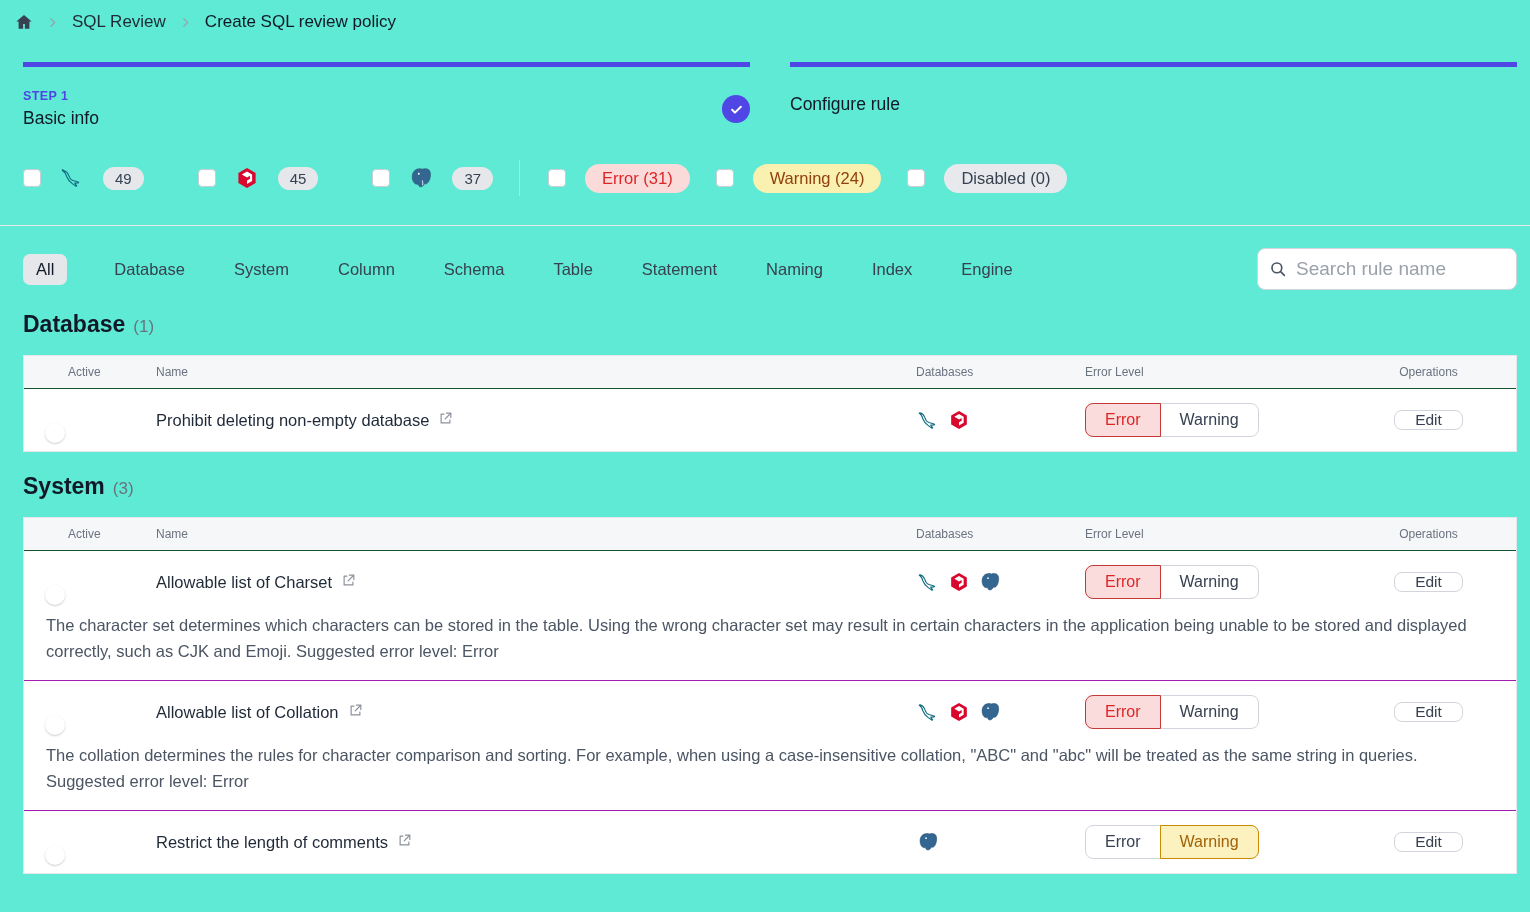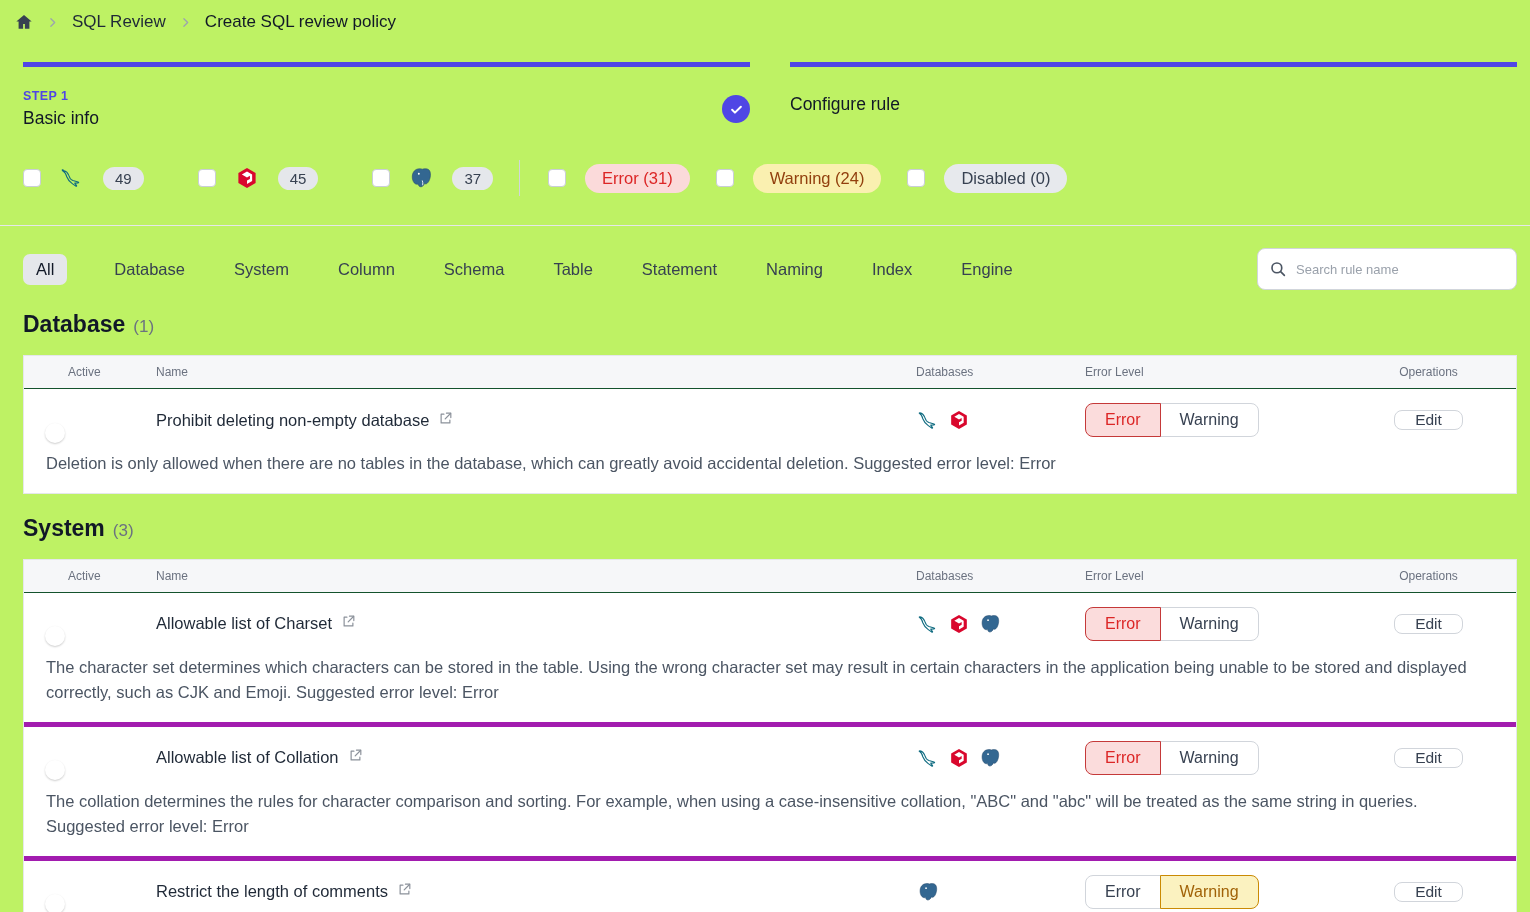--- a/index.html
+++ b/index.html
@@ -1,18 +1,18 @@
 <!DOCTYPE html>
 <html><head>
 <meta charset="utf-8">
 <style>
   * { margin:0; padding:0; box-sizing:border-box; }
   html,body { background:#fff; }
   body { font-family:"Liberation Sans", sans-serif; color:#1f2937; }
-  .page { position:relative; width:1530px; height:912px; background:#bef264; overflow:hidden; }
+  .page { position:relative; width:1530px; height:912px; background:#5eead4; overflow:hidden; }
   .px { padding-left:23px; padding-right:13px; }
 
   
   .breadcrumb-row { display:flex; align-items:center; gap:13px; padding-top:12px; padding-left:15px; }
   .crumb { font-size:17px; color:#1f2937; text-decoration:none; }
   .crumb.current { color:#111827; }
   .bc-sep { display:flex; align-items:center; }
   .home-btn { display:flex; align-items:center; cursor:pointer; }
 
   
@@ -38,39 +38,39 @@
 
   .hsep { border:none; border-top:1px solid #e5e7eb; margin-top:29px; }
 
   
   .tabs-row { display:flex; align-items:center; margin-top:22px; }
   .tabs { display:flex; align-items:center; gap:45px; }
   .tab { background:none; border:none; font-family:inherit; font-size:16.5px; color:#374151; cursor:pointer; padding:6px 2px; }
   .tab.active { background:#e5e7eb; color:#111827; border-radius:7px; padding:6px 13px; }
   .search { position:relative; margin-left:auto; }
   .search input { width:260px; height:42px; border:1px solid #d1d5db; border-radius:8px;
-    padding:0 12px 0 38px; font-family:inherit; font-size:13px; color:#1f2937; outline:none; }
+    padding:0 12px 0 38px; font-family:inherit; font-size:19px; color:#1f2937; outline:none; }
   .search input::placeholder { color:#9aa1ab; }
   .search .mag { position:absolute; left:12px; top:12px; }
 
   
   .section-head { display:flex; align-items:baseline; gap:8px; margin-top:21px; margin-bottom:17px; }
   .section-title { font-size:23px; font-weight:700; color:#111827; }
   .section-count { font-size:17px; color:#6b7280; font-weight:400; }
 
   
   .tbl { border:1px solid #e5e7eb; }
   .trow, .thead { display:grid; grid-template-columns:132px 1fr 220px 280px 175px; align-items:center; }
   .thead { background:#f6f7f9; border-bottom:1px solid #14532d; color:#6b7280; font-size:12px; padding:9px 0; }
   .c-active { padding-left:44px; }
   .c-name { }
   .c-db { padding-left:75px; display:flex; align-items:center; gap:7px; }
   .c-level { padding-left:24px; }
   .c-ops { text-align:center; }
-  .rule-group { border-bottom:5px solid #a21caf; background:#fff; }
+  .rule-group { border-bottom:1px solid #a21caf; background:#fff; }
   .rule-group:last-child { border-bottom:none; }
   .trow { padding:14px 0; }
   .toggle { width:44px; height:25px; border-radius:13px; background:#4f46e5; position:relative; cursor:pointer; }
   .toggle::after { content:""; position:absolute; top:2.5px; right:3px; width:20px; height:20px;
     border-radius:50%; background:#fff; box-shadow:0 1px 2px rgba(0,0,0,.2); }
   .rule-name { display:inline-flex; align-items:flex-start; gap:9px; font-size:16.5px; color:#1f2937;
     text-decoration:none; cursor:pointer; }
   .desc { padding:0 26px 16px 22px; font-size:16.5px; line-height:1.55; color:#4b5563; }
 
   
@@ -246,21 +246,20 @@
             </span>
           </div>
           <div class="c-level">
             <span class="seg">
               <button class="seg-first sel-error">Error</button>
               <button class="seg-second">Warning</button>
             </span>
           </div>
           <div class="c-ops"><button class="edit-btn">Edit</button></div>
         </div>
-        <div class="desc">Deletion is only allowed when there are no tables in the database, which can greatly avoid accidental deletion. Suggested error level: Error</div>
       </div>
     </div>
   </div>
 
   <div class="section-head px">
     <span class="section-title">System</span>
     <span class="section-count">(3)</span>
   </div>
 
   <div class="px">

